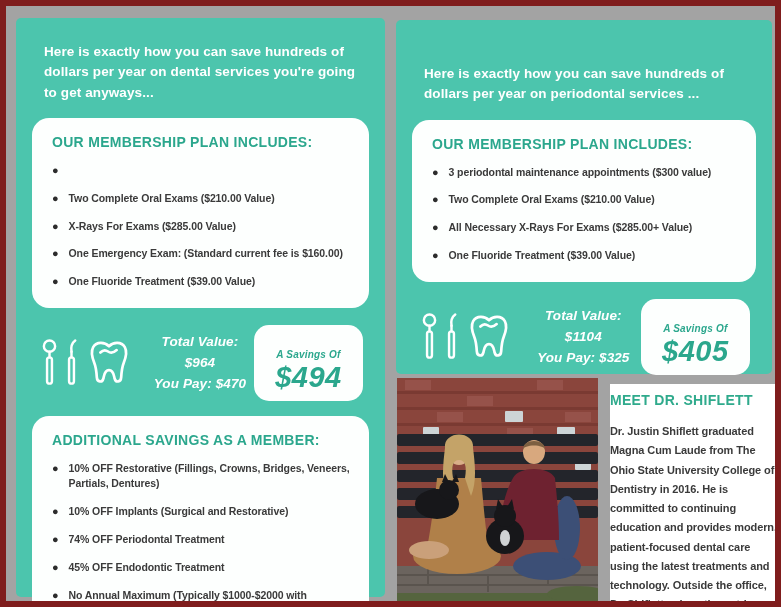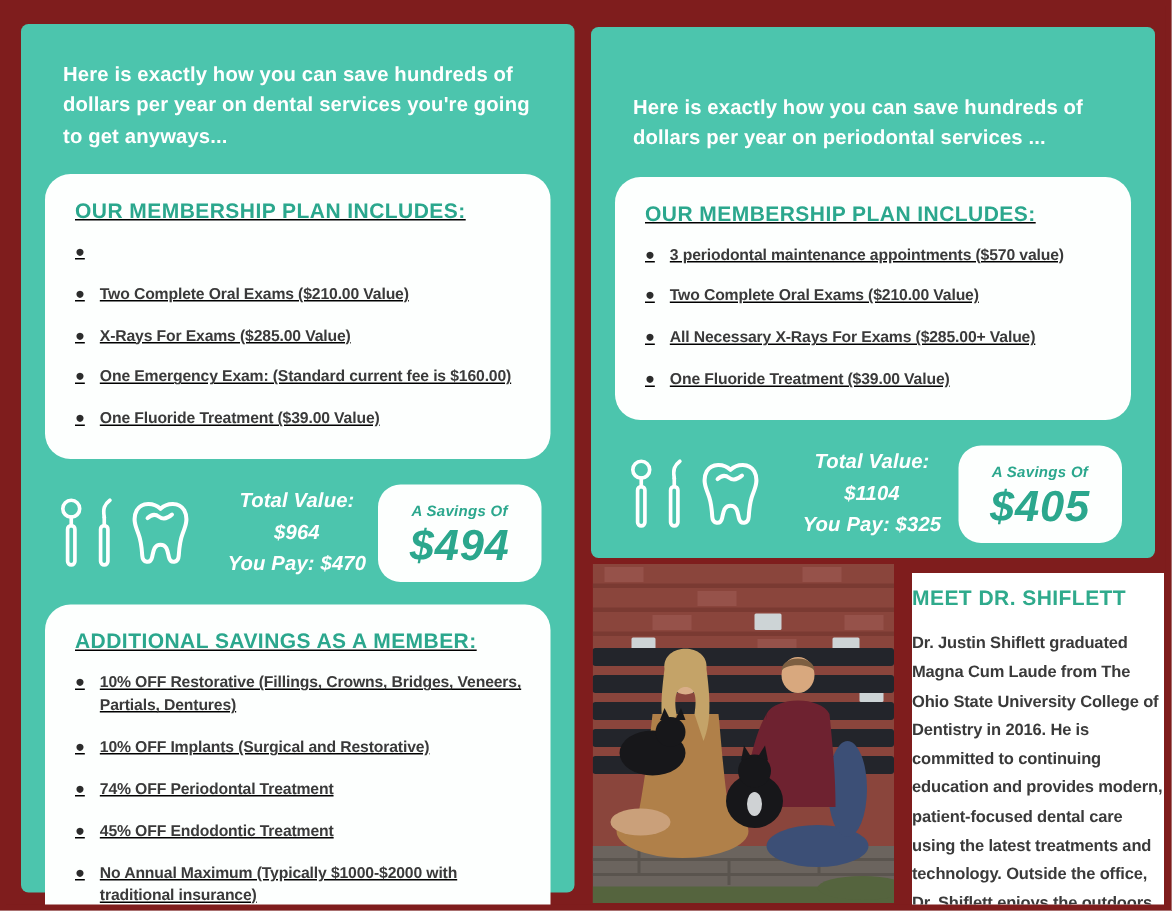--- a/index.html
+++ b/index.html
@@ -1,34 +1,34 @@
 <!DOCTYPE html>
 <html><head>
 <meta charset="utf-8">
 <style>
   html,body{margin:0;padding:0;background:#e8e8e8;}
   .page{
-    position:relative;width:781px;height:607px;background:#7f1d1d;
-    border:4px solid #7f1d1d;box-sizing:border-box;overflow:hidden;
+    position:relative;width:781px;height:607px;background:#a3a3a3;
+    border:6px solid #7f1d1d;box-sizing:border-box;overflow:hidden;
     font-family:"Liberation Sans", sans-serif;
   }
   .panel{
     position:absolute;background:#4cc5ad;border-radius:5px;box-sizing:border-box;
   }
   .panel.left{left:10px;top:12px;width:369px;height:579px;}
   .panel.right{left:390px;top:14px;width:376px;height:354px;}
   .panel-header{
     color:#ffffff;font-weight:bold;font-size:13.5px;line-height:1.5;
     margin:0;letter-spacing:.1px;
   }
   .panel.left .panel-header{padding:24px 26px 0 28px;}
   .panel.right .panel-header{padding:44px 26px 0 28px;}
   .card{
     background:#fdfffe;border-radius:17px;margin:15px 16px 0 16px;
-    padding:16px 18px 6px 20px;box-sizing:border-box;text-decoration:underline;
+    padding:16px 18px 6px 20px;box-sizing:border-box;
   }
   .card h2{
     margin:0 0 13px 0;font-size:14px;letter-spacing:.3px;
     color:#2ba78d;font-weight:bold;
   }
   .card ul{list-style:none;margin:0;padding:0;}
   .card li{
     display:flex;gap:10px;margin:0 0 12.5px 0;
     font-size:10.5px;font-weight:bold;color:#3a3a3a;line-height:1.45;
     letter-spacing:-.1px;
@@ -37,21 +37,21 @@
   .savings-row{
     display:flex;align-items:center;margin:17px 22px 0 26px;font-style:italic;
   }
   .tools-icons{flex:0 0 auto;display:flex;align-items:center;gap:7px;}
   .totals{
     color:#ffffff;font-weight:bold;font-size:13.5px;line-height:1.55;
     text-align:center;margin-left:14px;letter-spacing:.1px;
   }
   .savings-box{
     margin-left:auto;background:#fdfffe;border-radius:15px;
-    width:112px;padding:13px 4px 7px 4px;text-align:center;box-sizing:border-box;
+    width:112px;padding:24px 4px 7px 4px;text-align:center;box-sizing:border-box;
   }
   .savings-box .label{color:#2ba78d;font-weight:bold;font-size:10px;letter-spacing:.2px;}
   .savings-box .amount{color:#2ba78d;font-weight:bold;font-size:29px;letter-spacing:.5px;margin-top:1px;}
   .photo{
     position:absolute;left:391px;top:372px;width:201px;height:226px;overflow:hidden;
   }
   .bio{
     position:absolute;left:604px;top:378px;width:168px;background:#ffffff;
   }
   .bio h2{
@@ -155,21 +155,21 @@
   </section>
 
   <section class="panel right">
     <p class="panel-header">Here is exactly how you can save hundreds of dollars per year on periodontal services ...</p>
 
     <div class="card">
       <h2>OUR MEMBERSHIP PLAN INCLUDES:</h2>
       <ul>
         <li>
             <span class="dot">●</span>
-            <span>3 periodontal maintenance appointments ($570 value)</span>
+            <span>3 periodontal maintenance appointments ($300 value)</span>
           </li>
         <li>
             <span class="dot">●</span>
             <span>Two Complete Oral Exams ($210.00 Value)</span>
           </li>
         <li>
             <span class="dot">●</span>
             <span>All Necessary X-Rays For Exams ($285.00+ Value)</span>
           </li>
         <li>

